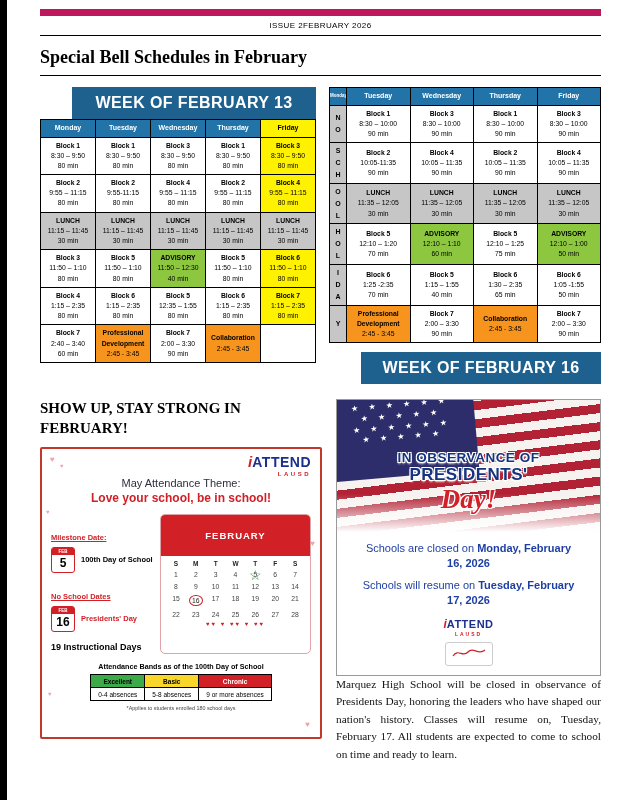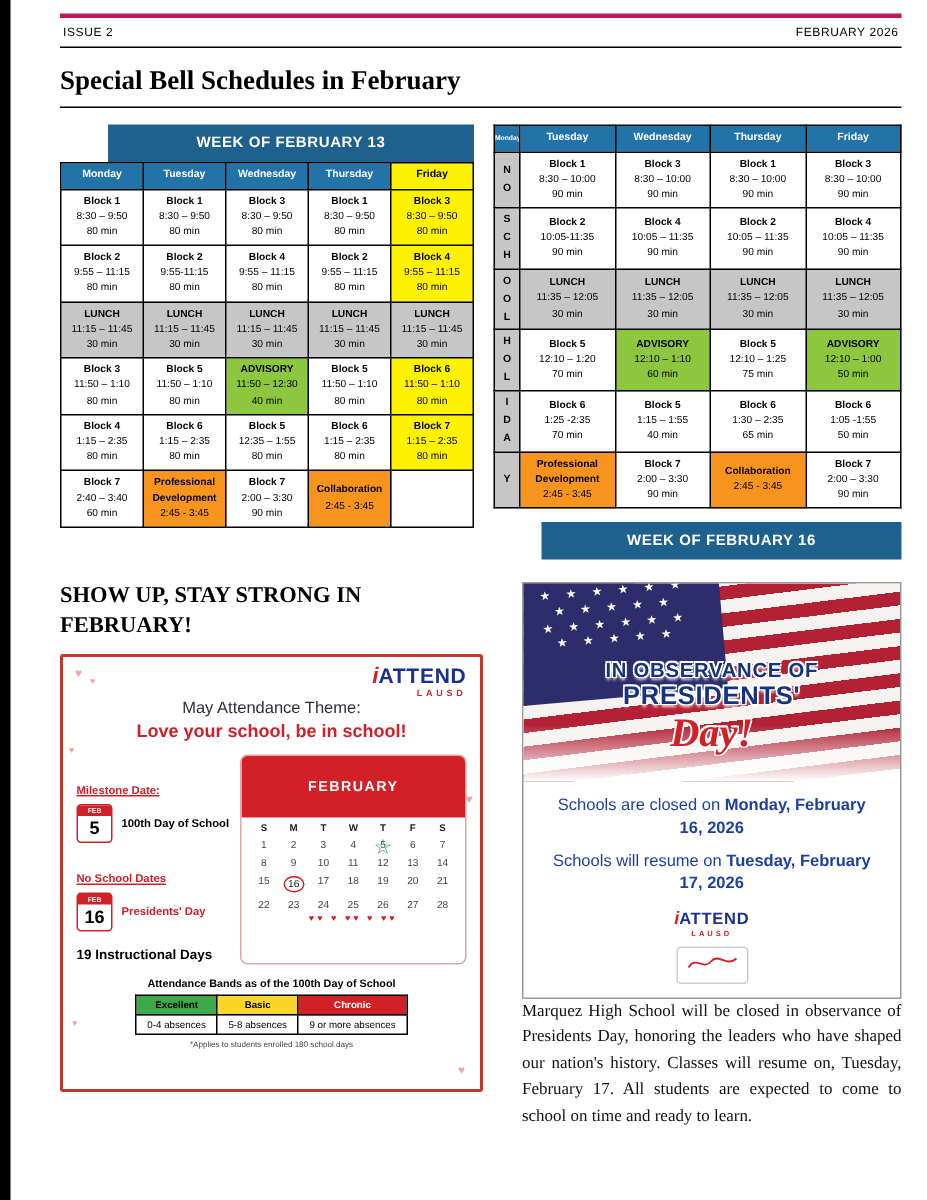--- a/index.html
+++ b/index.html
@@ -3,42 +3,42 @@
 <meta charset="utf-8">
 <style>
   * { margin:0; padding:0; box-sizing:border-box; }
   html,body { background:#fff; }
   body { width:618px; height:800px; font-family:"Liberation Sans",sans-serif; color:#000; }
   .page { position:relative; width:618px; height:800px; background:#fff; overflow:hidden; }
   .edge-bar { position:absolute; left:0; top:0; width:7px; height:100%; background:#000; }
   .content { margin-left:40px; margin-right:17px; padding-top:9px; }
 
   
-  .masthead { display:flex; justify-content:space-between; border-top:3px solid #be185d; border-bottom:1px solid #000; padding:5px 2px; font-size:8px; letter-spacing:.4px; }
+  .masthead { display:flex; justify-content:center; border-top:7px solid #be185d; border-bottom:1px solid #000; padding:5px 2px; font-size:8px; letter-spacing:.4px; }
 
   
   .page-title { font-family:"Liberation Serif",serif; font-size:18px; font-weight:700; margin-top:11px; padding-bottom:7px; border-bottom:1px solid #000; }
 
   
   .tables-row { display:flex; gap:13px; margin-top:11px; align-items:flex-start; }
   .sched-left { flex:0 0 276px; }
   .sched-right { flex:1; display:flex; flex-direction:column; }
-  .sched-title { background:var(--c-bar,#1e618f); color:#fff; font-weight:700; text-align:center; font-size:10px; padding:7px 16px; letter-spacing:.4px;margin-left:32px; }
+  .sched-title { background:var(--c-bar,#1e618f); color:#fff; font-weight:700; text-align:center; font-size:16px; padding:7px 16px; letter-spacing:.4px;margin-left:32px; }
   .sched-title.bottom { margin-top:9px; }
   table.sched-table { width:100%; border-collapse:collapse; table-layout:fixed; background:#fff; }
   .sched-table th, .sched-table td { border:1px solid #000; text-align:center; vertical-align:middle; padding:3px 1px; font-size:6.8px; line-height:1.5; }
   .sched-table th { background:var(--c-dayblue,#2273a8); color:#fff; font-size:7px; font-weight:700; padding:3px 1px; }
   .sched-table th.yellow-day { background:var(--c-yellow,#fff200); color:#000; }
   .sched-table th.mon-narrow { width:17px; font-size:4.5px; padding:3px 0; overflow:hidden; }
   .sched-table td .ct { font-weight:700; }
   .sched-table td.letters { background:var(--c-gray,#c6c6c6); font-weight:700; font-size:7px; padding:2px 0; }
   .sched-table td.letters div { line-height:1.7; }
 
   
-  .bottom-row { display:flex; gap:26px; margin-top:15px; align-items:flex-start;justify-content:space-between; }
+  .bottom-row { display:flex; gap:14px; margin-top:15px; align-items:flex-start;justify-content:space-between; }
   .bottom-left { flex:0 0 282px; }
   .bottom-right { flex:1; }
   .section-heading { font-family:"Liberation Serif",serif; font-size:15px; font-weight:700; line-height:1.3; margin-bottom:9px; }
 
   
   .attend-card { position:relative; border:2px solid #c0392b; border-radius:2px; padding:24px 9px 7px; min-height:292px; background:#fff; overflow:hidden; }
   .decor-heart { position:absolute; color:#e98f98; font-size:8px; opacity:.8; }
   .dh1{top:6px;left:8px;} .dh2{top:14px;left:18px;font-size:6px;} .dh3{top:60px;left:4px;font-size:6px;}
   .dh4{top:90px;right:5px;} .dh5{bottom:40px;left:6px;font-size:6px;} .dh6{bottom:8px;right:10px;}
   .attend-logo { position:absolute; top:5px; right:9px; text-align:right; line-height:1; }

